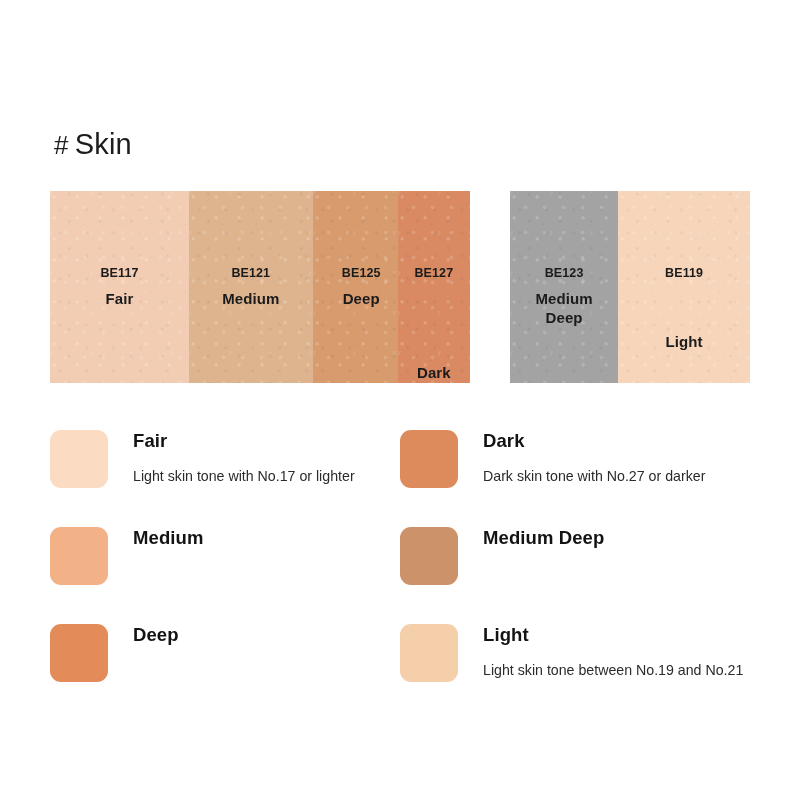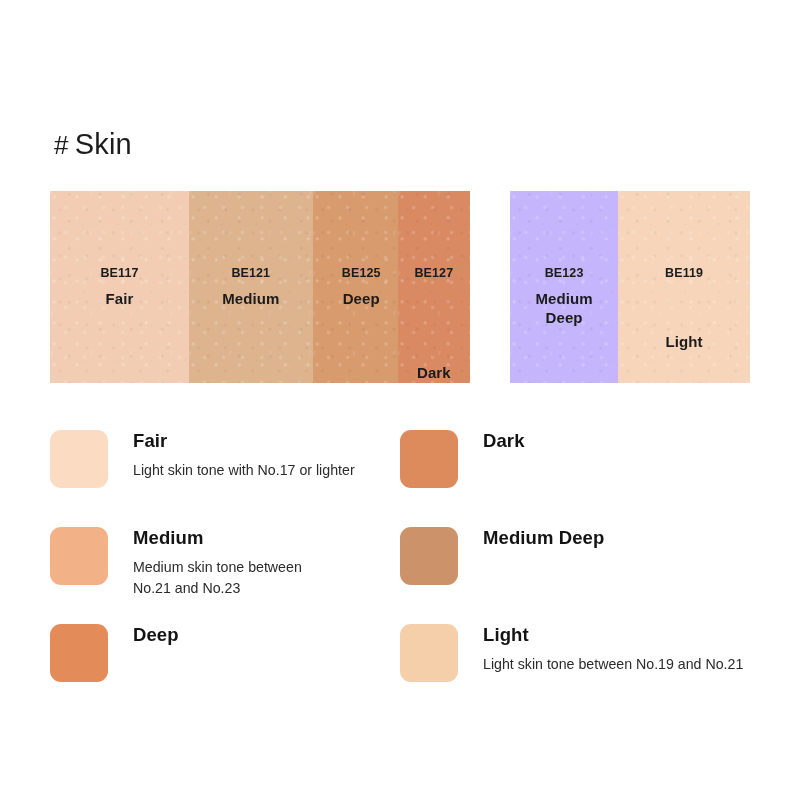--- a/index.html
+++ b/index.html
@@ -117,21 +117,21 @@
     padding-top: 1px;
   }
   .legend-title {
     font-size: 18.5px;
     font-weight: 700;
     color: #131313;
     line-height: 1.25;
     letter-spacing: 0.1px;
   }
   .legend-desc {
-    margin-top: 8px;
+    margin-top: 14px;
     font-size: 14.2px;
     font-weight: 400;
     color: #2b2b2b;
     line-height: 1.45;
     max-width: 300px;
     white-space: pre-line;
   }
   .legend-item.col-right .legend-desc {
     max-width: 310px;
   }
@@ -153,21 +153,21 @@
       <div class="swatch-name">Medium</div>
     </div>
     <div class="swatch-seg" style="background: rgb(215, 155, 110); width: 81px; padding-left: 12px;">
       <div class="swatch-code">BE125</div>
       <div class="swatch-name">Deep</div>
     </div>
     <div class="swatch-seg" style="background: rgb(217, 138, 99); width: 80px; justify-content: space-between;">
       <div class="swatch-code">BE127</div>
       <div class="swatch-name">Dark</div>
     </div>
-    <div class="swatch-seg" style="background: #c4b5fd; width: 120px; margin-left: 40px;">
+    <div class="swatch-seg" style="background: #a3a3a3; width: 120px; margin-left: 40px;">
       <div class="swatch-code">BE123</div>
       <div class="swatch-name">Medium
 Deep</div>
     </div>
     <div class="swatch-seg" style="background: rgb(246, 213, 186); width: 146px; gap: 43px;">
       <div class="swatch-code">BE119</div>
       <div class="swatch-name">Light</div>
     </div>
   </div>
 
@@ -176,28 +176,27 @@
       <div class="legend-chip" style="background: rgb(251, 220, 194);"></div>
       <div class="legend-text">
         <div class="legend-title">Fair</div>
         <div class="legend-desc">Light skin tone with No.17 or lighter</div>
       </div>
     </div>
     <div class="legend-item col-right">
       <div class="legend-chip" style="background: rgb(221, 138, 92);"></div>
       <div class="legend-text">
         <div class="legend-title">Dark</div>
+        <div class="legend-desc">Dark skin tone with No.27 or darker</div>
       </div>
     </div>
     <div class="legend-item">
       <div class="legend-chip" style="background: rgb(243, 177, 135);"></div>
       <div class="legend-text">
         <div class="legend-title">Medium</div>
-        <div class="legend-desc">Medium skin tone between
-No.21 and No.23</div>
       </div>
     </div>
     <div class="legend-item col-right">
       <div class="legend-chip" style="background: rgb(204, 146, 105);"></div>
       <div class="legend-text">
         <div class="legend-title">Medium Deep</div>
       </div>
     </div>
     <div class="legend-item">
       <div class="legend-chip" style="background: rgb(227, 140, 89);"></div>

